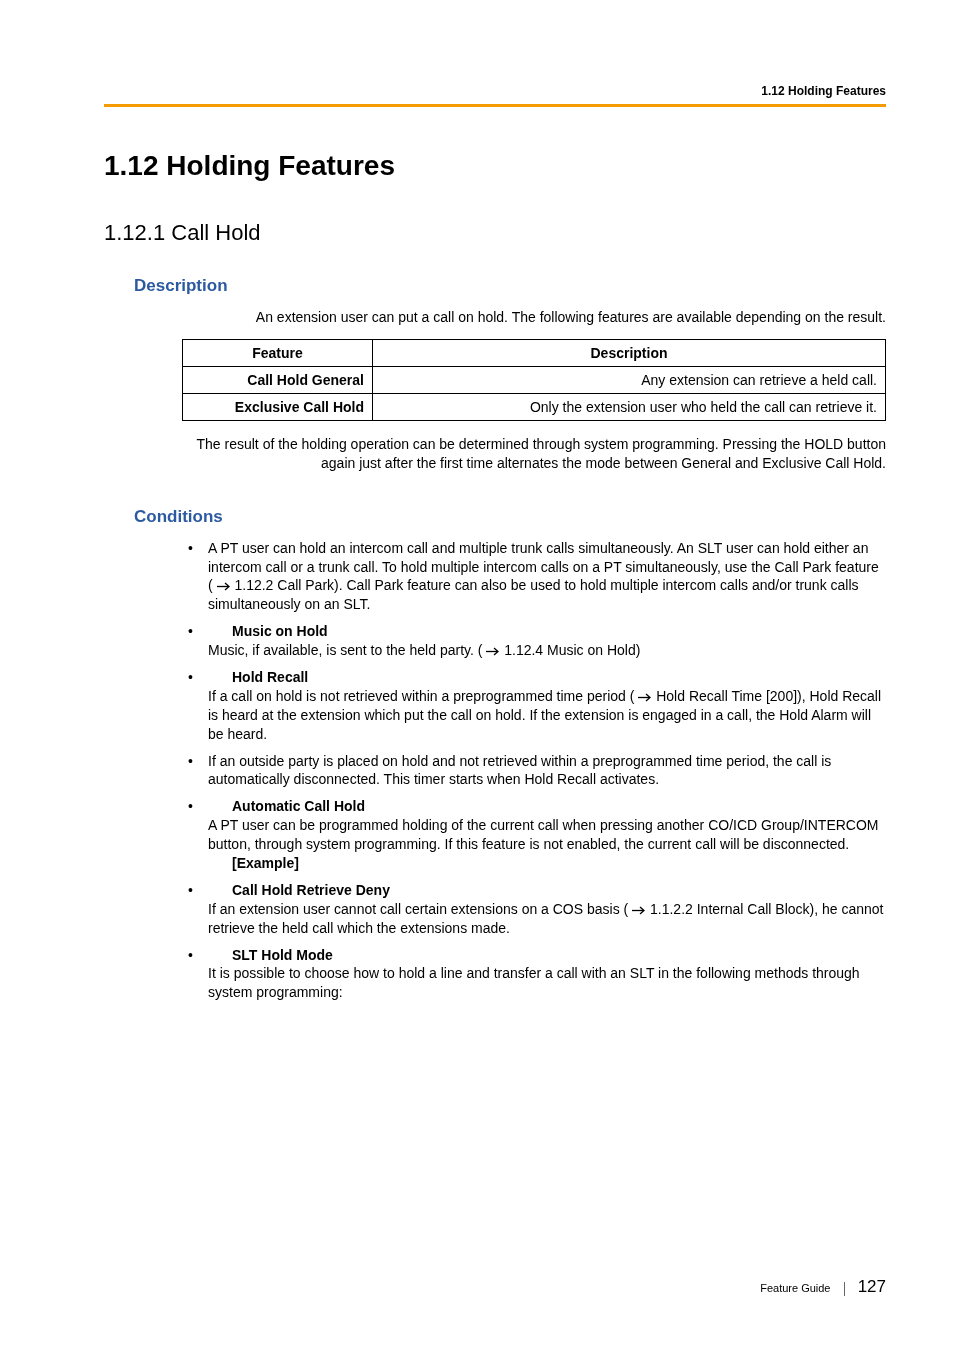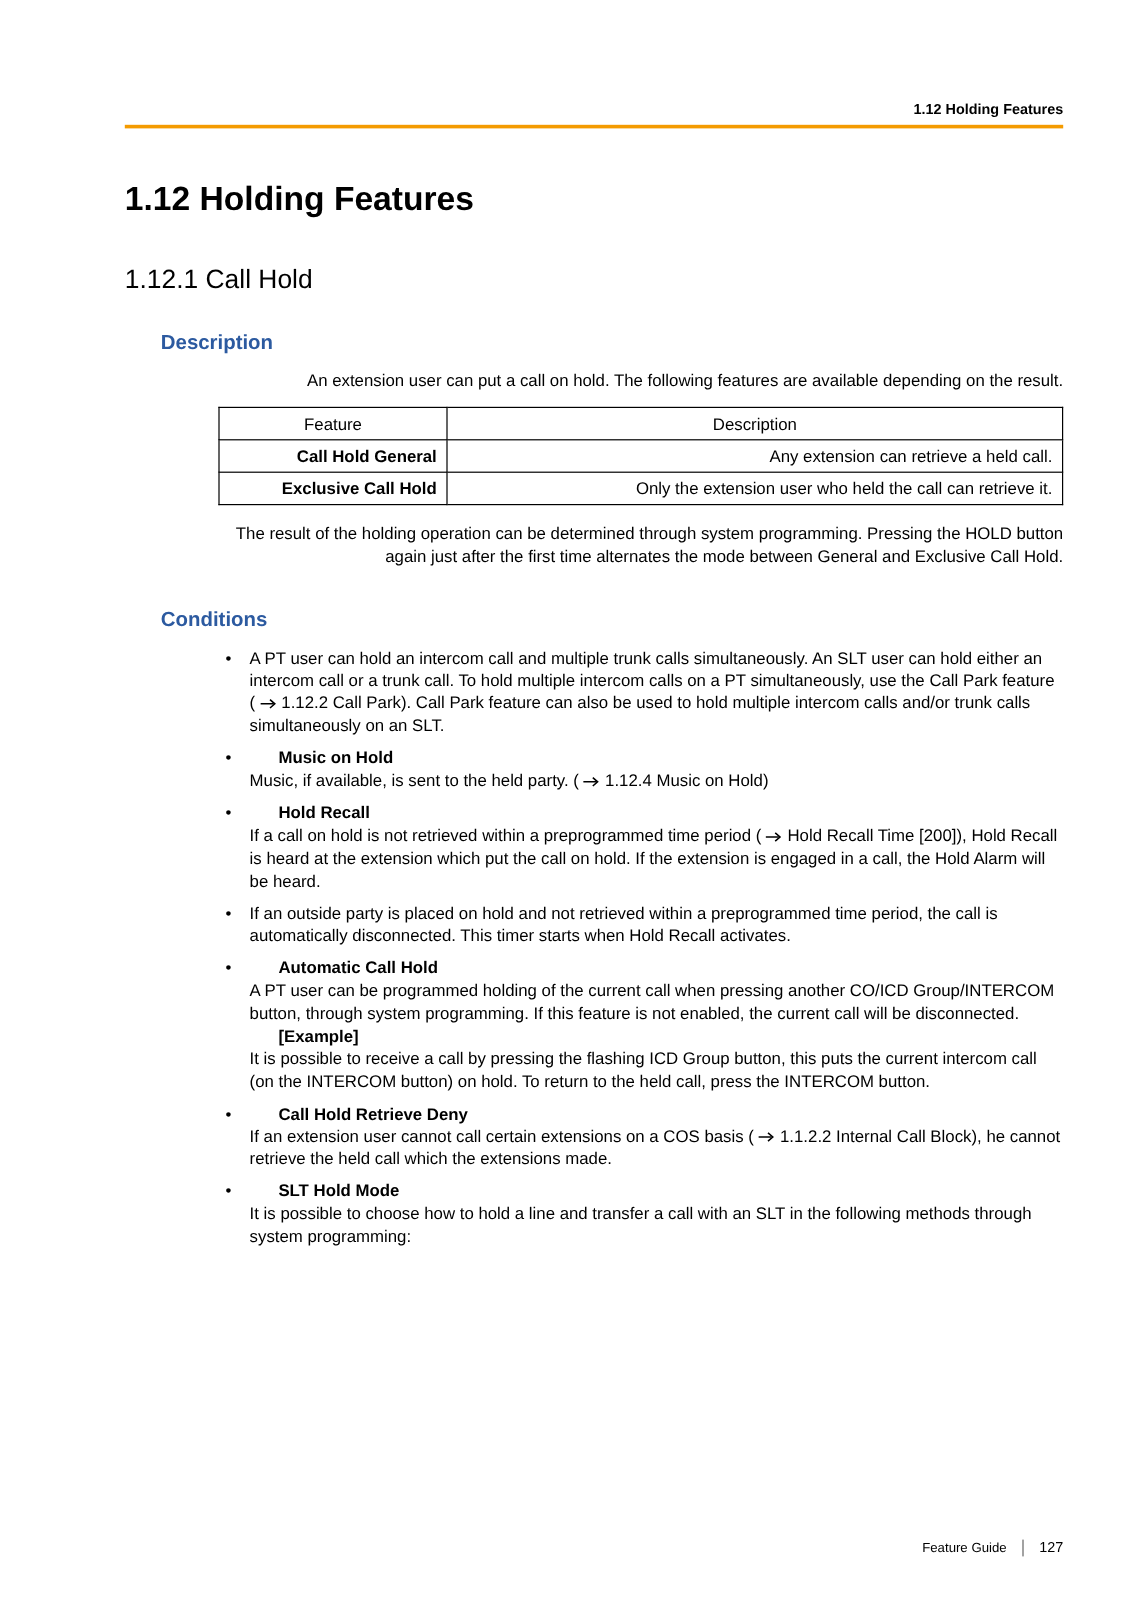--- a/index.html
+++ b/index.html
@@ -59,21 +59,21 @@
     width: calc(100% - 78px);
   }
   table.feature-table th, table.feature-table td {
     border: 1px solid #000;
     font-size: 14px;
     padding: 5px 8px;
     text-align: right;
     vertical-align: top;
   }
   table.feature-table th {
-    font-weight: normal;
+    font-weight: bold;
     text-align: center;
   }
   table.feature-table td.col-feature {
     font-weight: bold;
     width: 190px;
   }
   .conditions-block {
     margin-top: 34px;
   }
   ul.bullets {
@@ -107,21 +107,21 @@
     font-size: 11px;
   }
   .footer .divider {
     display: inline-block;
     border-left: 1px solid #666;
     height: 14px;
     margin: 0 10px;
     vertical-align: middle;
   }
   .footer .pagenum {
-    font-size: 12px;
+    font-size: 17px;
   }
 </style>
 </head>
 <body>
 
 <div class="running-header">1.12 Holding Features</div>
 <div class="orange-rule"></div>
 
 <h1 class="sec-title">1.12  Holding Features</h1>
 
@@ -187,21 +187,20 @@
     </li>
 
     <li>
       <span>If an outside party is placed on hold and not retrieved within a preprogrammed time period, the call is automatically disconnected. This timer starts when Hold Recall activates.</span>
     </li>
 
     <li>
       <span class="bold">Automatic Call Hold</span><br>
       <span>A PT user can be programmed holding of the current call when pressing another CO/ICD Group/INTERCOM button, through system programming. If this feature is not enabled, the current call will be disconnected.</span><br>
       <span class="bold">[Example]</span><br>
-      <span>It is possible to receive a call by pressing the flashing ICD Group button, this puts the current intercom call (on the INTERCOM button) on hold. To return to the held call, press the INTERCOM button.</span>
     </li>
 
     <li>
       <span class="bold">Call Hold Retrieve Deny</span><br>
       <span>If an extension user cannot call certain extensions on a COS basis (</span>
       <span class="arrow"><svg width="14" height="9" viewBox="0 0 14 9">
             <line x1="0" y1="4.5" x2="11" y2="4.5" stroke="#000" stroke-width="1.3"></line>
             <polyline points="8,1 12,4.5 8,8" fill="none" stroke="#000" stroke-width="1.3"></polyline>
           </svg></span>
       <span>1.1.2.2 Internal Call Block</span><span>), he cannot retrieve the held call which the extensions made.</span>

